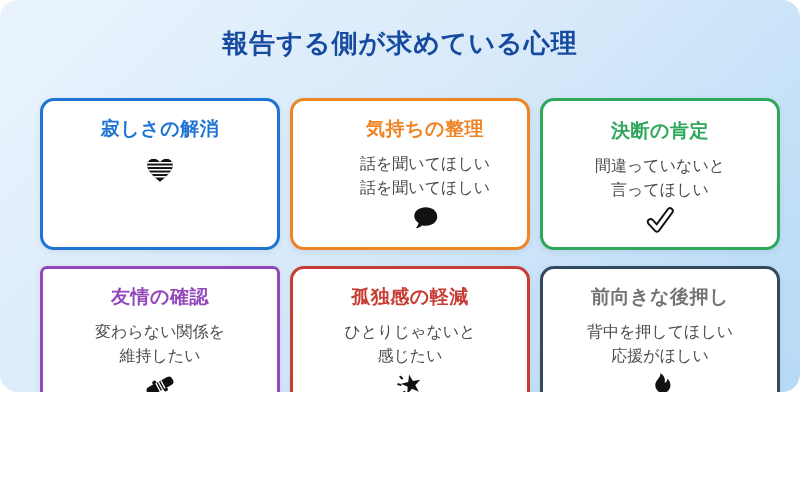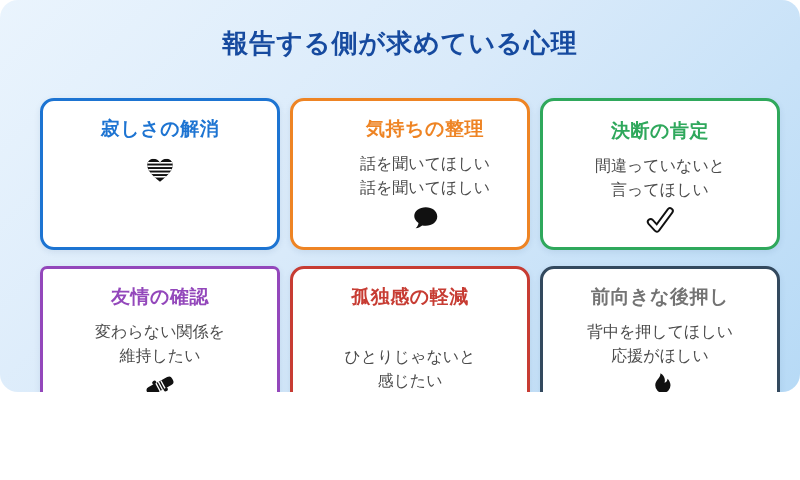--- a/index.html
+++ b/index.html
@@ -147,21 +147,21 @@
             <g stroke="#ffffff" stroke-width="1.1">
               <line x1="10.2" y1="8.4" x2="10.2" y2="15.6"></line>
               <line x1="12.4" y1="8.4" x2="12.4" y2="15.6"></line>
               <line x1="14.6" y1="8.4" x2="14.6" y2="15.6"></line>
             </g>
           </g>
         </svg>
       </div>
     </div>
 
-    <div class="card" style="border-color: rgb(199, 60, 51); gap: 25px;">
+    <div class="card" style="border-color: rgb(199, 60, 51);">
       <div class="card-title" style="color: rgb(199, 60, 51);">孤独感の軽減</div>
       <div class="card-body">
         <div>ひとりじゃないと</div>
         <div>感じたい</div>
       </div>
       <div class="card-icon">
         <svg viewBox="0 0 24 24" xmlns="http://www.w3.org/2000/svg">
           <path fill="#111111" transform="rotate(-12 13 11)" d="M13 2.6 L14.9 8.4 L20.8 8.5 L16.1 12 L17.8 17.7 L13 14.3 L8.2 17.7 L9.9 12 L5.2 8.5 L11.1 8.4 Z"></path>
           <g stroke="#111111" stroke-width="1.6" stroke-linecap="round">
             <line x1="2.6" y1="10.6" x2="4.6" y2="11.1"></line>

